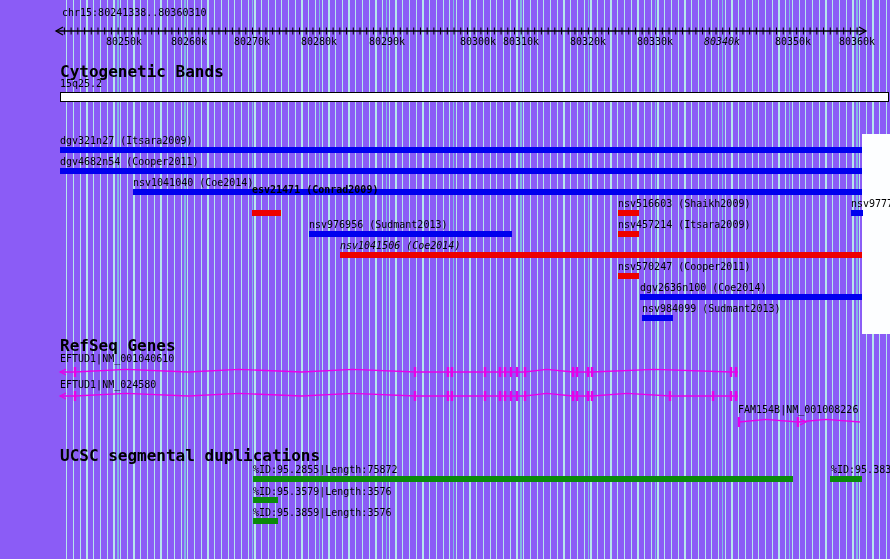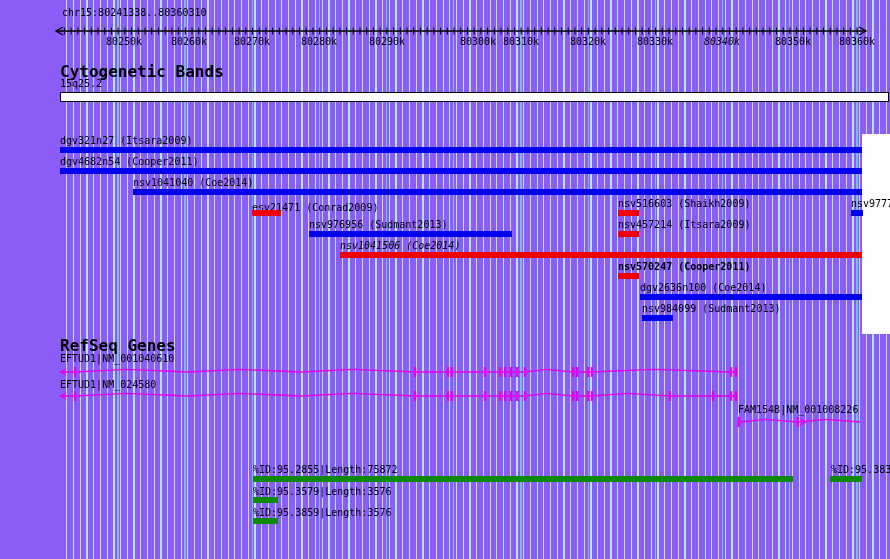--- a/index.html
+++ b/index.html
@@ -31,20 +31,21 @@
 
   <div class="lbl" style="left:62px;top:7px">chr15:80241338..80360310</div>
 
   <div class="title" style="left:60px;top:65px">Cytogenetic Bands</div>
   <div class="lbl" style="left:60px;top:78px">15q25.2</div>
   <div class="cytoband"></div>
 
 
   <div class="title" style="left:60px;top:339px">RefSeq Genes</div>
 
+  <div class="title" style="left:60px;top:449px">UCSC segmental duplications</div>
 
   <div id="viz">
       <svg width="890" height="559" id="overlay">
         <path d="M 56 31 H 866" fill="none" stroke="#000000" stroke-width="1.5"></path>
         <path d="M 63 27 L 56 31 L 63 35" fill="none" stroke="#000000" stroke-width="1.3"></path>
         <path d="M 859 27 L 866 31 L 859 35" fill="none" stroke="#000000" stroke-width="1.3"></path>
         <line x1="64.4" y1="27.5" x2="64.4" y2="34.5" stroke="#000000" stroke-width="1"></line>
         <line x1="71.11800000000001" y1="27.5" x2="71.11800000000001" y2="34.5" stroke="#000000" stroke-width="1"></line>
         <line x1="77.83600000000001" y1="27.5" x2="77.83600000000001" y2="34.5" stroke="#000000" stroke-width="1"></line>
         <line x1="84.554" y1="27.5" x2="84.554" y2="34.5" stroke="#000000" stroke-width="1"></line>
@@ -217,33 +218,33 @@
       <div class="lbl tickl" style="left: 655px; top: 36px;">80330k</div>
       <div class="lbl tickl" style="left: 722px; top: 36px; font-style: italic;">80340k</div>
       <div class="lbl tickl" style="left: 784px; top: 36px; padding-left: 18px;">80350k</div>
       <div class="lbl tickl" style="left: 857px; top: 36px;">80360k</div>
       <div class="lbl" style="left: 60px; top: 135px;">dgv321n27 (Itsara2009)</div>
       <div class="bar" style="left: 60px; top: 147px; width: 802px; background: rgb(0, 0, 238);"></div>
       <div class="lbl" style="left: 60px; top: 156px;">dgv4682n54 (Cooper2011)</div>
       <div class="bar" style="left: 60px; top: 168px; width: 802px; background: rgb(0, 0, 238);"></div>
       <div class="lbl" style="left: 133px; top: 177px;">nsv1041040 (Coe2014)</div>
       <div class="bar" style="left: 133px; top: 189px; width: 729px; background: rgb(0, 0, 238);"></div>
-      <div class="lbl" style="left: 252px; top: 202px;">esv21471 (Conrad2009)</div>
+      <div class="lbl" style="left: 252px; top: 184px; font-weight: bold;">esv21471 (Conrad2009)</div>
       <div class="bar" style="left: 252px; top: 210px; width: 29px; background: rgb(238, 0, 0);"></div>
       <div class="lbl" style="left: 618px; top: 198px;">nsv516603 (Shaikh2009)</div>
       <div class="bar" style="left: 618px; top: 210px; width: 21px; background: rgb(238, 0, 0);"></div>
       <div class="lbl" style="left: 851px; top: 198px;">nsv9777</div>
       <div class="bar" style="left: 851px; top: 210px; width: 12px; background: rgb(0, 0, 238);"></div>
       <div class="lbl" style="left: 309px; top: 219px;">nsv976956 (Sudmant2013)</div>
       <div class="bar" style="left: 309px; top: 231px; width: 203px; background: rgb(0, 0, 238);"></div>
       <div class="lbl" style="left: 618px; top: 219px;">nsv457214 (Itsara2009)</div>
       <div class="bar" style="left: 618px; top: 231px; width: 21px; background: rgb(238, 0, 0);"></div>
       <div class="lbl" style="left: 340px; top: 240px; font-style: italic;">nsv1041506 (Coe2014)</div>
       <div class="bar" style="left: 340px; top: 252px; width: 522px; background: rgb(238, 0, 0);"></div>
-      <div class="lbl" style="left: 618px; top: 261px; font-weight: bold;">nsv570247 (Cooper2011)</div>
+      <div class="lbl" style="left: 618px; top: 261px;">nsv570247 (Cooper2011)</div>
       <div class="bar" style="left: 618px; top: 273px; width: 21px; background: rgb(238, 0, 0);"></div>
       <div class="lbl" style="left: 640px; top: 282px;">dgv2636n100 (Coe2014)</div>
       <div class="bar" style="left: 640px; top: 294px; width: 222px; background: rgb(0, 0, 238);"></div>
       <div class="lbl" style="left: 642px; top: 303px;">nsv984099 (Sudmant2013)</div>
       <div class="bar" style="left: 642px; top: 315px; width: 31px; background: rgb(0, 0, 238);"></div>
       <div class="lbl" style="left: 253px; top: 464px;">%ID:95.2855|Length:75872</div>
       <div class="bar" style="left: 253px; top: 476px; width: 540px; background: rgb(11, 138, 11);"></div>
       <div class="lbl" style="left: 831px; top: 464px;">%ID:95.383</div>
       <div class="bar" style="left: 830px; top: 476px; width: 32px; background: rgb(11, 138, 11);"></div>
       <div class="lbl" style="left: 253px; top: 486px;">%ID:95.3579|Length:3576</div>

